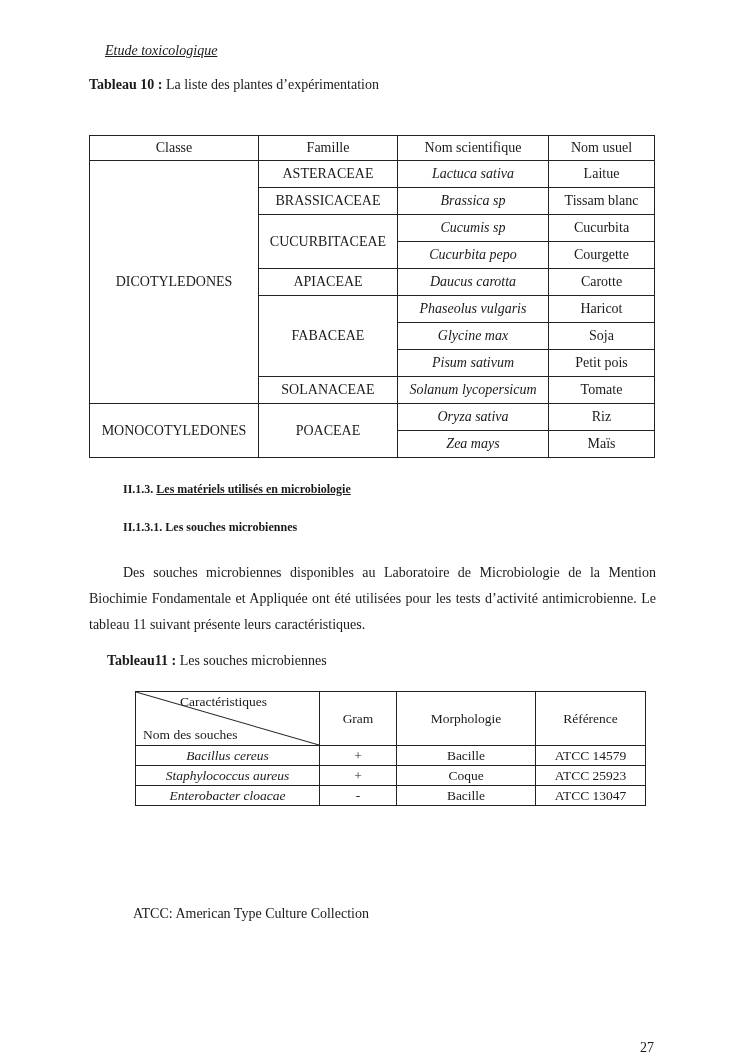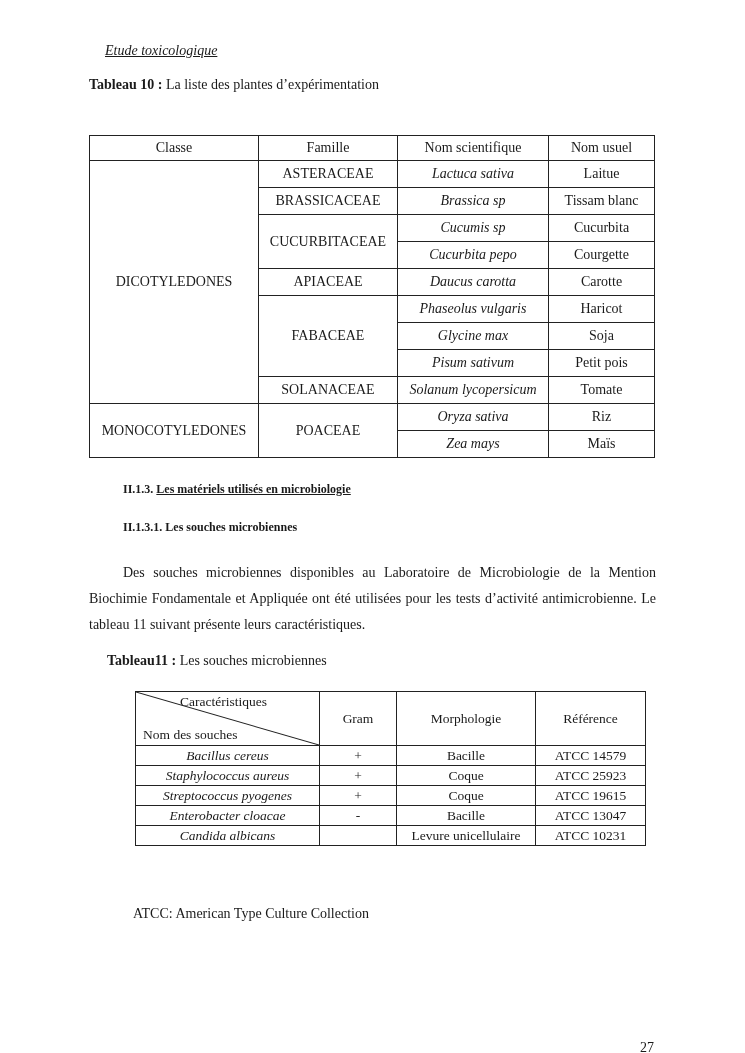--- a/index.html
+++ b/index.html
@@ -143,35 +143,23 @@
         <td>Bacille</td>
         <td>ATCC 14579</td>
       </tr>
       <tr>
         <td class="it">Staphylococcus aureus</td>
         <td>+</td>
         <td>Coque</td>
         <td>ATCC 25923</td>
       </tr>
       <tr>
-        <td class="it">Streptococcus pyogenes</td>
-        <td>+</td>
-        <td>Coque</td>
-        <td>ATCC 19615</td>
-      </tr>
-      <tr>
         <td class="it">Enterobacter cloacae</td>
         <td>-</td>
         <td>Bacille</td>
         <td>ATCC 13047</td>
-      </tr>
-      <tr>
-        <td class="it">Candida albicans</td>
-        <td></td>
-        <td>Levure unicellulaire</td>
-        <td>ATCC 10231</td>
       </tr>
     </tbody>
 </table>
 
 <div class="abs" id="foot11">ATCC: American Type Culture Collection</div>
 
 <div class="abs" id="pagenum">27</div>
 
 </body></html>

